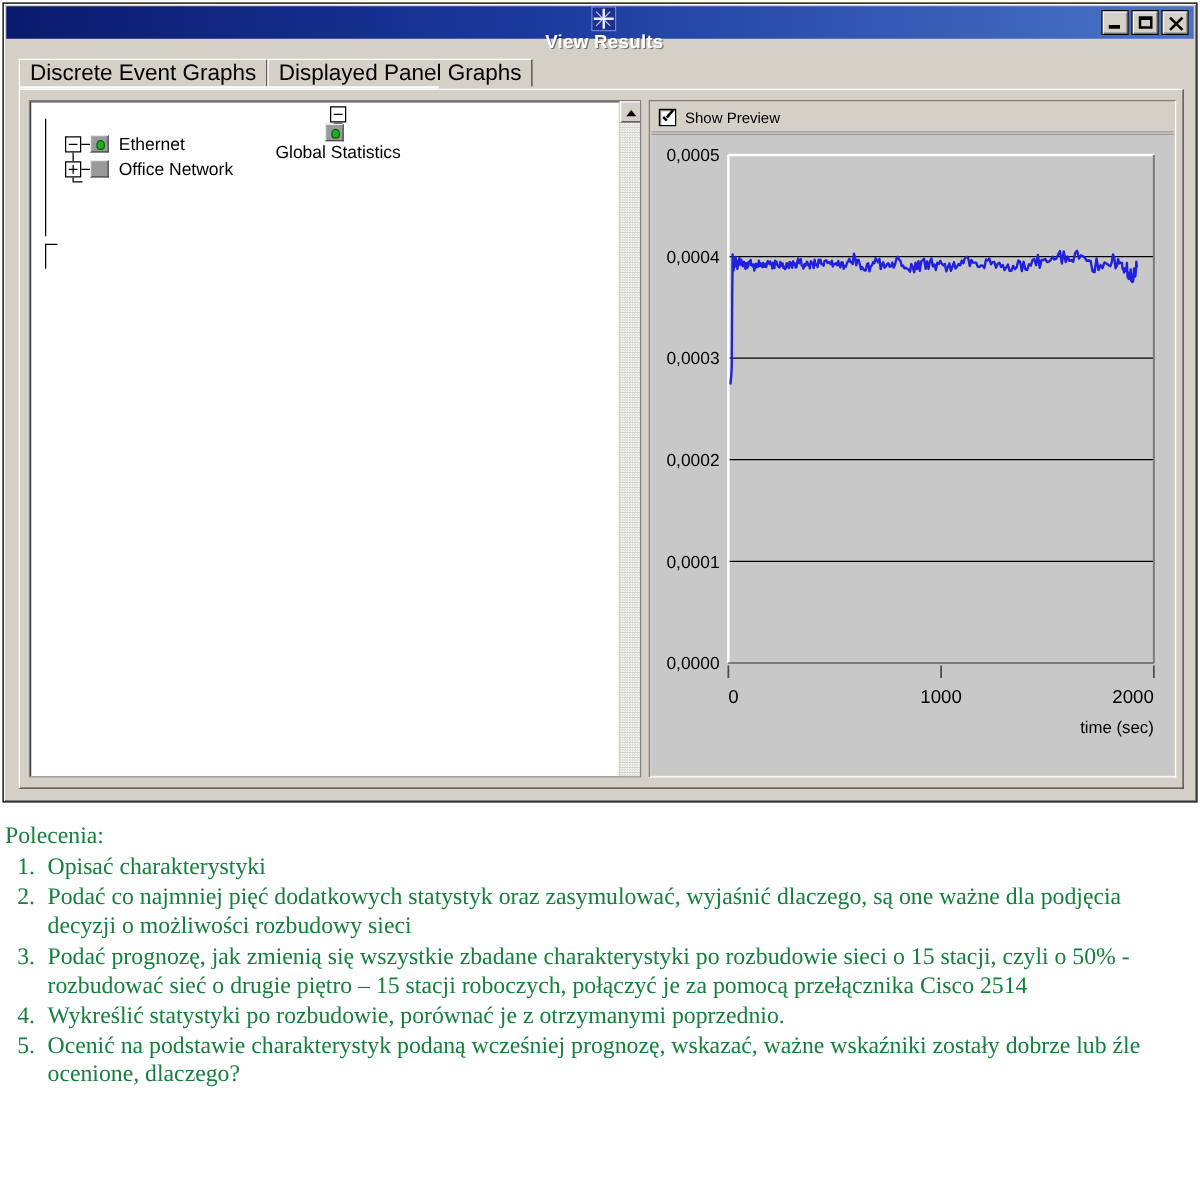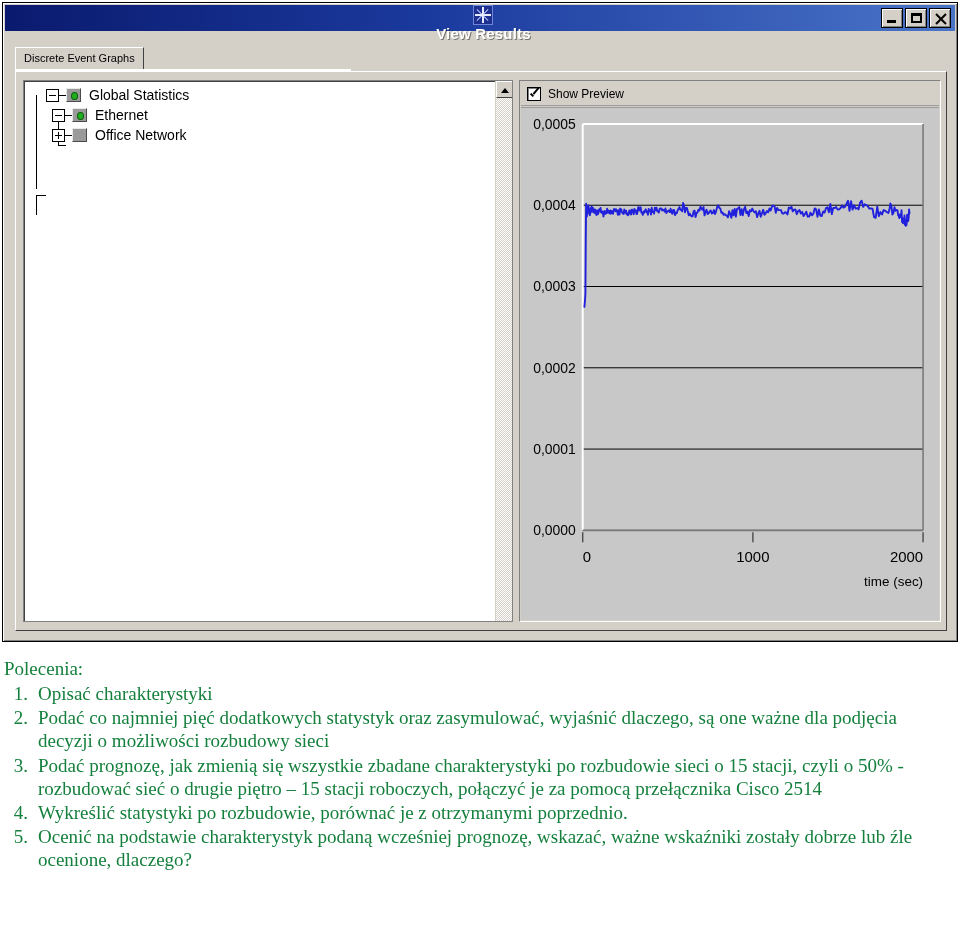--- a/index.html
+++ b/index.html
@@ -77,21 +77,21 @@
   .ctl-close i::before { transform: rotate(45deg); }
   .ctl-close i::after  { transform: rotate(-45deg); }
 
   
   #tab-strip {
     position: absolute; left: 12px; top: 44px;
     height: 22px; display: flex; align-items: flex-end;
   }
   .tab {
     height: 22px; padding: 1px 8px 2px 8px;
-    font-size: 11px; color: #000;
+    font-size: 18px; color: #000;
     background: #d4d0c8;
     border-left: 1px solid #fff;
     border-top: 1px solid #fff;
     border-right: 1px solid #404040;
     display: flex; align-items: center;
     white-space: nowrap;
   }
   .tab.active { background: #d4d0c8; }
   #tab-underline {
     position: absolute; left: 12px; top: 66px;
@@ -121,21 +121,21 @@
   #tree-body {
     position: absolute; left: 0; top: 0; right: 17px; bottom: 0;
     padding: 4px 0 0 6px;
   }
   .tree-row {
     position: relative; height: 20px;
     display: flex; align-items: center;
     font-size: 14px; color: #000;
     white-space: nowrap;
   }
-  .tree-row.lvl1 { padding-left: 16px; }
+  .tree-row.lvl1 { padding-left: 16px; flex-direction: column; }
   .tree-row.lvl2 { padding-left: 22px; }
   .tree-row.lvl3 { padding-left: 44px; }
 
   .expander {
     width: 13px; height: 13px; flex: 0 0 auto;
     background: #fff; border: 1px solid #000;
     position: relative; margin-right: 0px;
   }
   .expander::before {
     content: ""; position: absolute; left: 2px; top: 5px;
@@ -296,20 +296,23 @@
         </div>
       <div class="ctl-btn ctl-close">
           <i></i>
         </div>
     </div>
   </div>
 
   <div id="tab-strip">
     <div class="tab active">
       <span>Discrete Event Graphs</span>
+    </div>
+    <div class="tab">
+      <span>Displayed Panel Graphs</span>
     </div>
   </div>
   <div id="tab-underline"></div>
 
   <div id="content-pane">
 
     <div id="tree-panel">
       <div id="tree-body">
 
         <div class="vline" style="left:12px; top:14px; height:94px;"></div>

